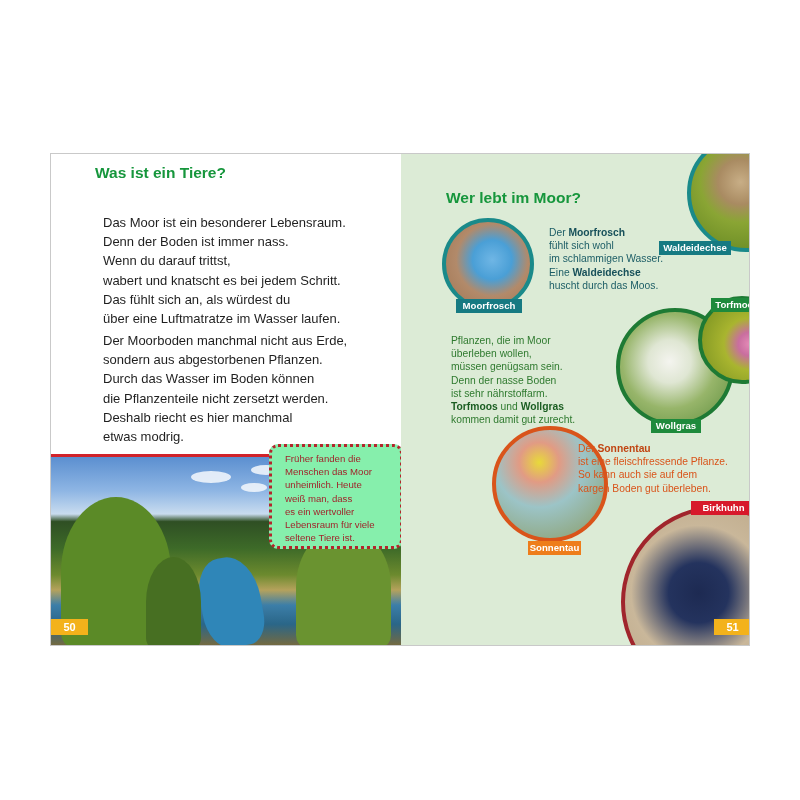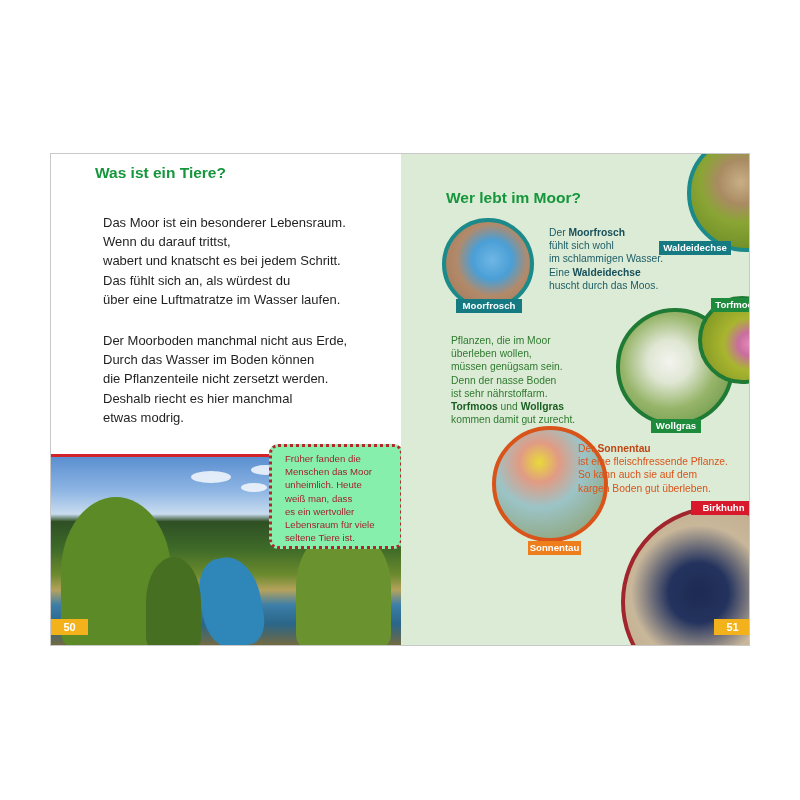--- a/index.html
+++ b/index.html
@@ -79,28 +79,30 @@
 </head>
 <body>
 
 <div class="spread">
 
   <div class="page-left">
     <h2 class="h-green left-title">Was ist ein Tiere?</h2>
 
     <ul class="body-lines p1">
       <li>Das Moor ist ein besonderer Lebensraum.</li>
+      <li>Denn der Boden ist immer nass.</li>
       <li>Wenn du darauf trittst,</li>
       <li>wabert und knatscht es bei jedem Schritt.</li>
       <li>Das fühlt sich an, als würdest du</li>
       <li>über eine Luftmatratze im Wasser laufen.</li>
     </ul>
 
     <ul class="body-lines p2">
       <li>Der Moorboden manchmal nicht aus Erde,</li>
+      <li>sondern aus abgestorbenen Pflanzen.</li>
       <li>Durch das Wasser im Boden können</li>
       <li>die Pflanzenteile nicht zersetzt werden.</li>
       <li>Deshalb riecht es hier manchmal</li>
       <li>etwas modrig.</li>
     </ul>
 
     <div class="red-rule"></div>
 
     <div class="landscape">
       <div class="cloud" style="left:140px;top:14px;width:40px;height:12px;"></div>

